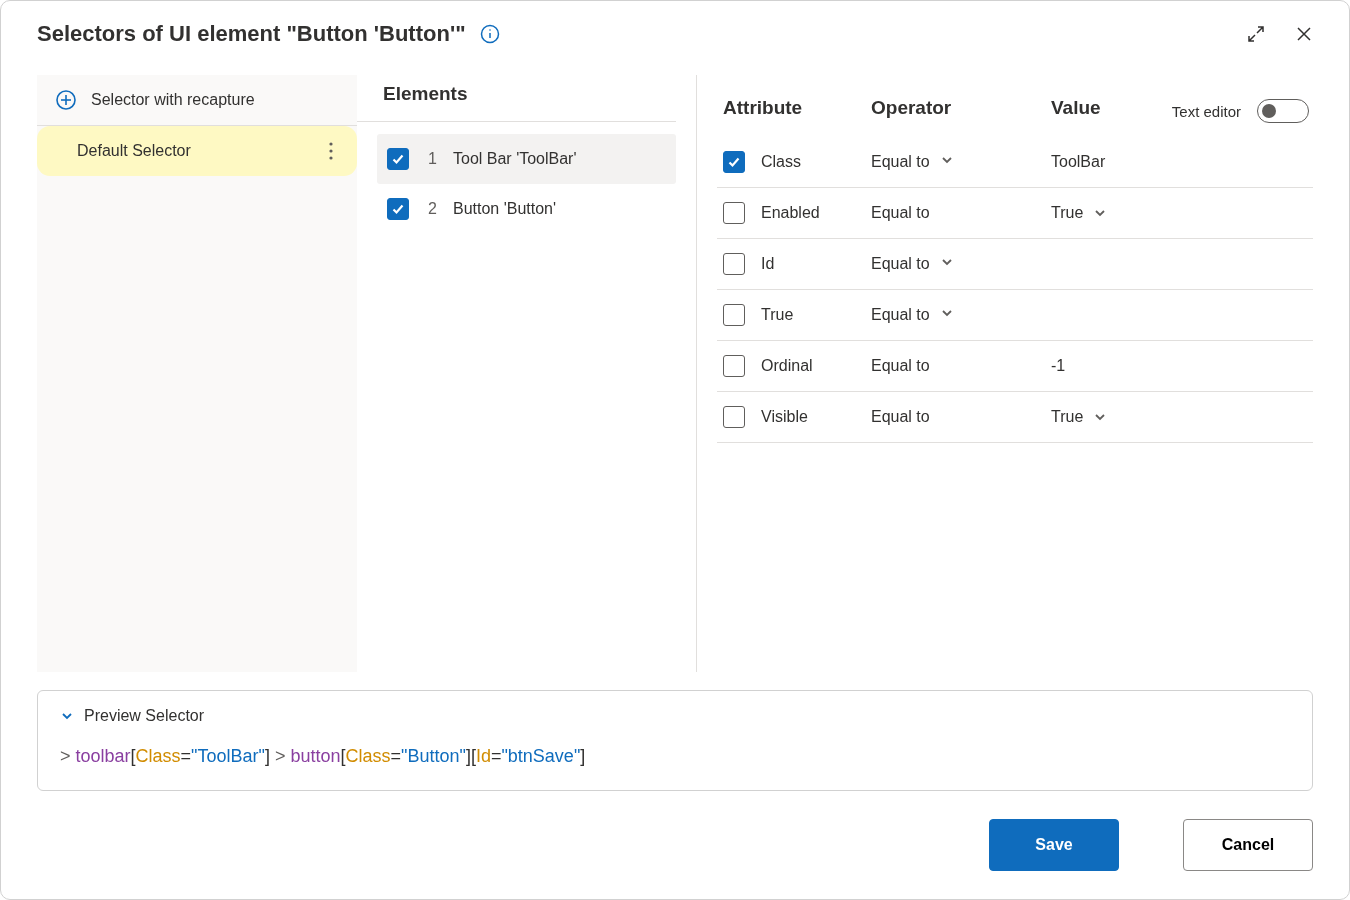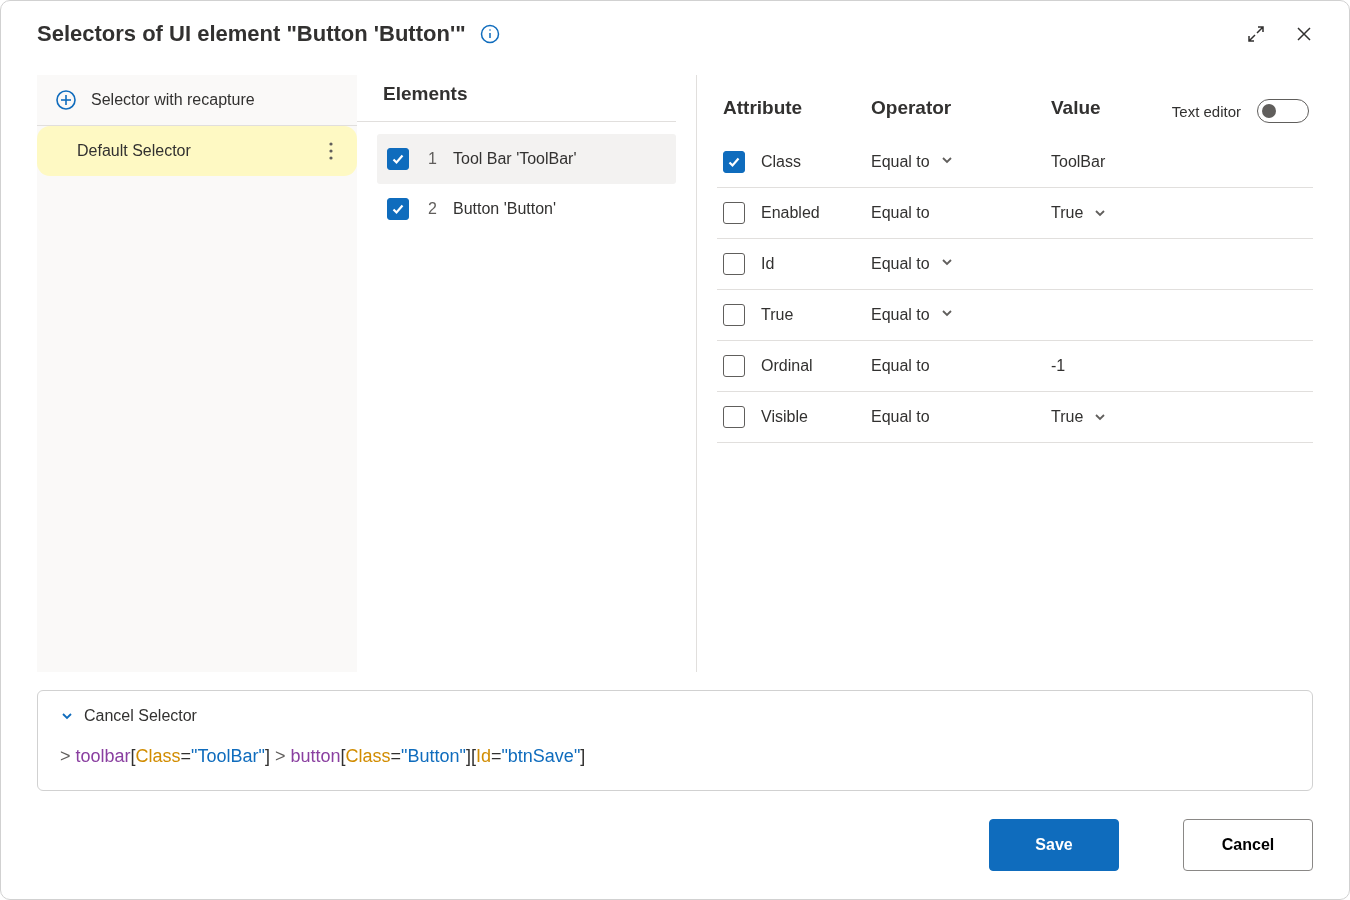--- a/index.html
+++ b/index.html
@@ -417,21 +417,21 @@
         <span class="toggle-thumb"></span>
       </span>
     </div>
   </div>
 
   <div class="preview-box">
     <div class="preview-title-row">
       <svg class="chev" width="14" height="14" viewBox="0 0 14 14" fill="none" stroke="#0f6cbd" stroke-width="1.8">
           <path d="M3 5l4 4 4-4"></path>
         </svg>
-      <span>Cancel Selector</span>
+      <span>Preview Selector</span>
     </div>
     <div class="preview-sel" id="preview-sel"><span class="tok-gt">&gt; </span><span class="tok-el">toolbar</span><span class="tok-br">[</span><span class="tok-attr">Class</span><span class="tok-br">=</span><span class="tok-str">"ToolBar"</span><span class="tok-br">]</span><span class="tok-gt"> &gt; </span><span class="tok-el">button</span><span class="tok-br">[</span><span class="tok-attr">Class</span><span class="tok-br">=</span><span class="tok-str">"Button"</span><span class="tok-br">]</span><span class="tok-br">[</span><span class="tok-attr">Id</span><span class="tok-br">=</span><span class="tok-str">"btnSave"</span><span class="tok-br">]</span></div>
   </div>
 
   <div class="footer-row">
     <button class="btn primary">Save</button>
     <button class="btn">Cancel</button>
   </div>
 
 </div>

